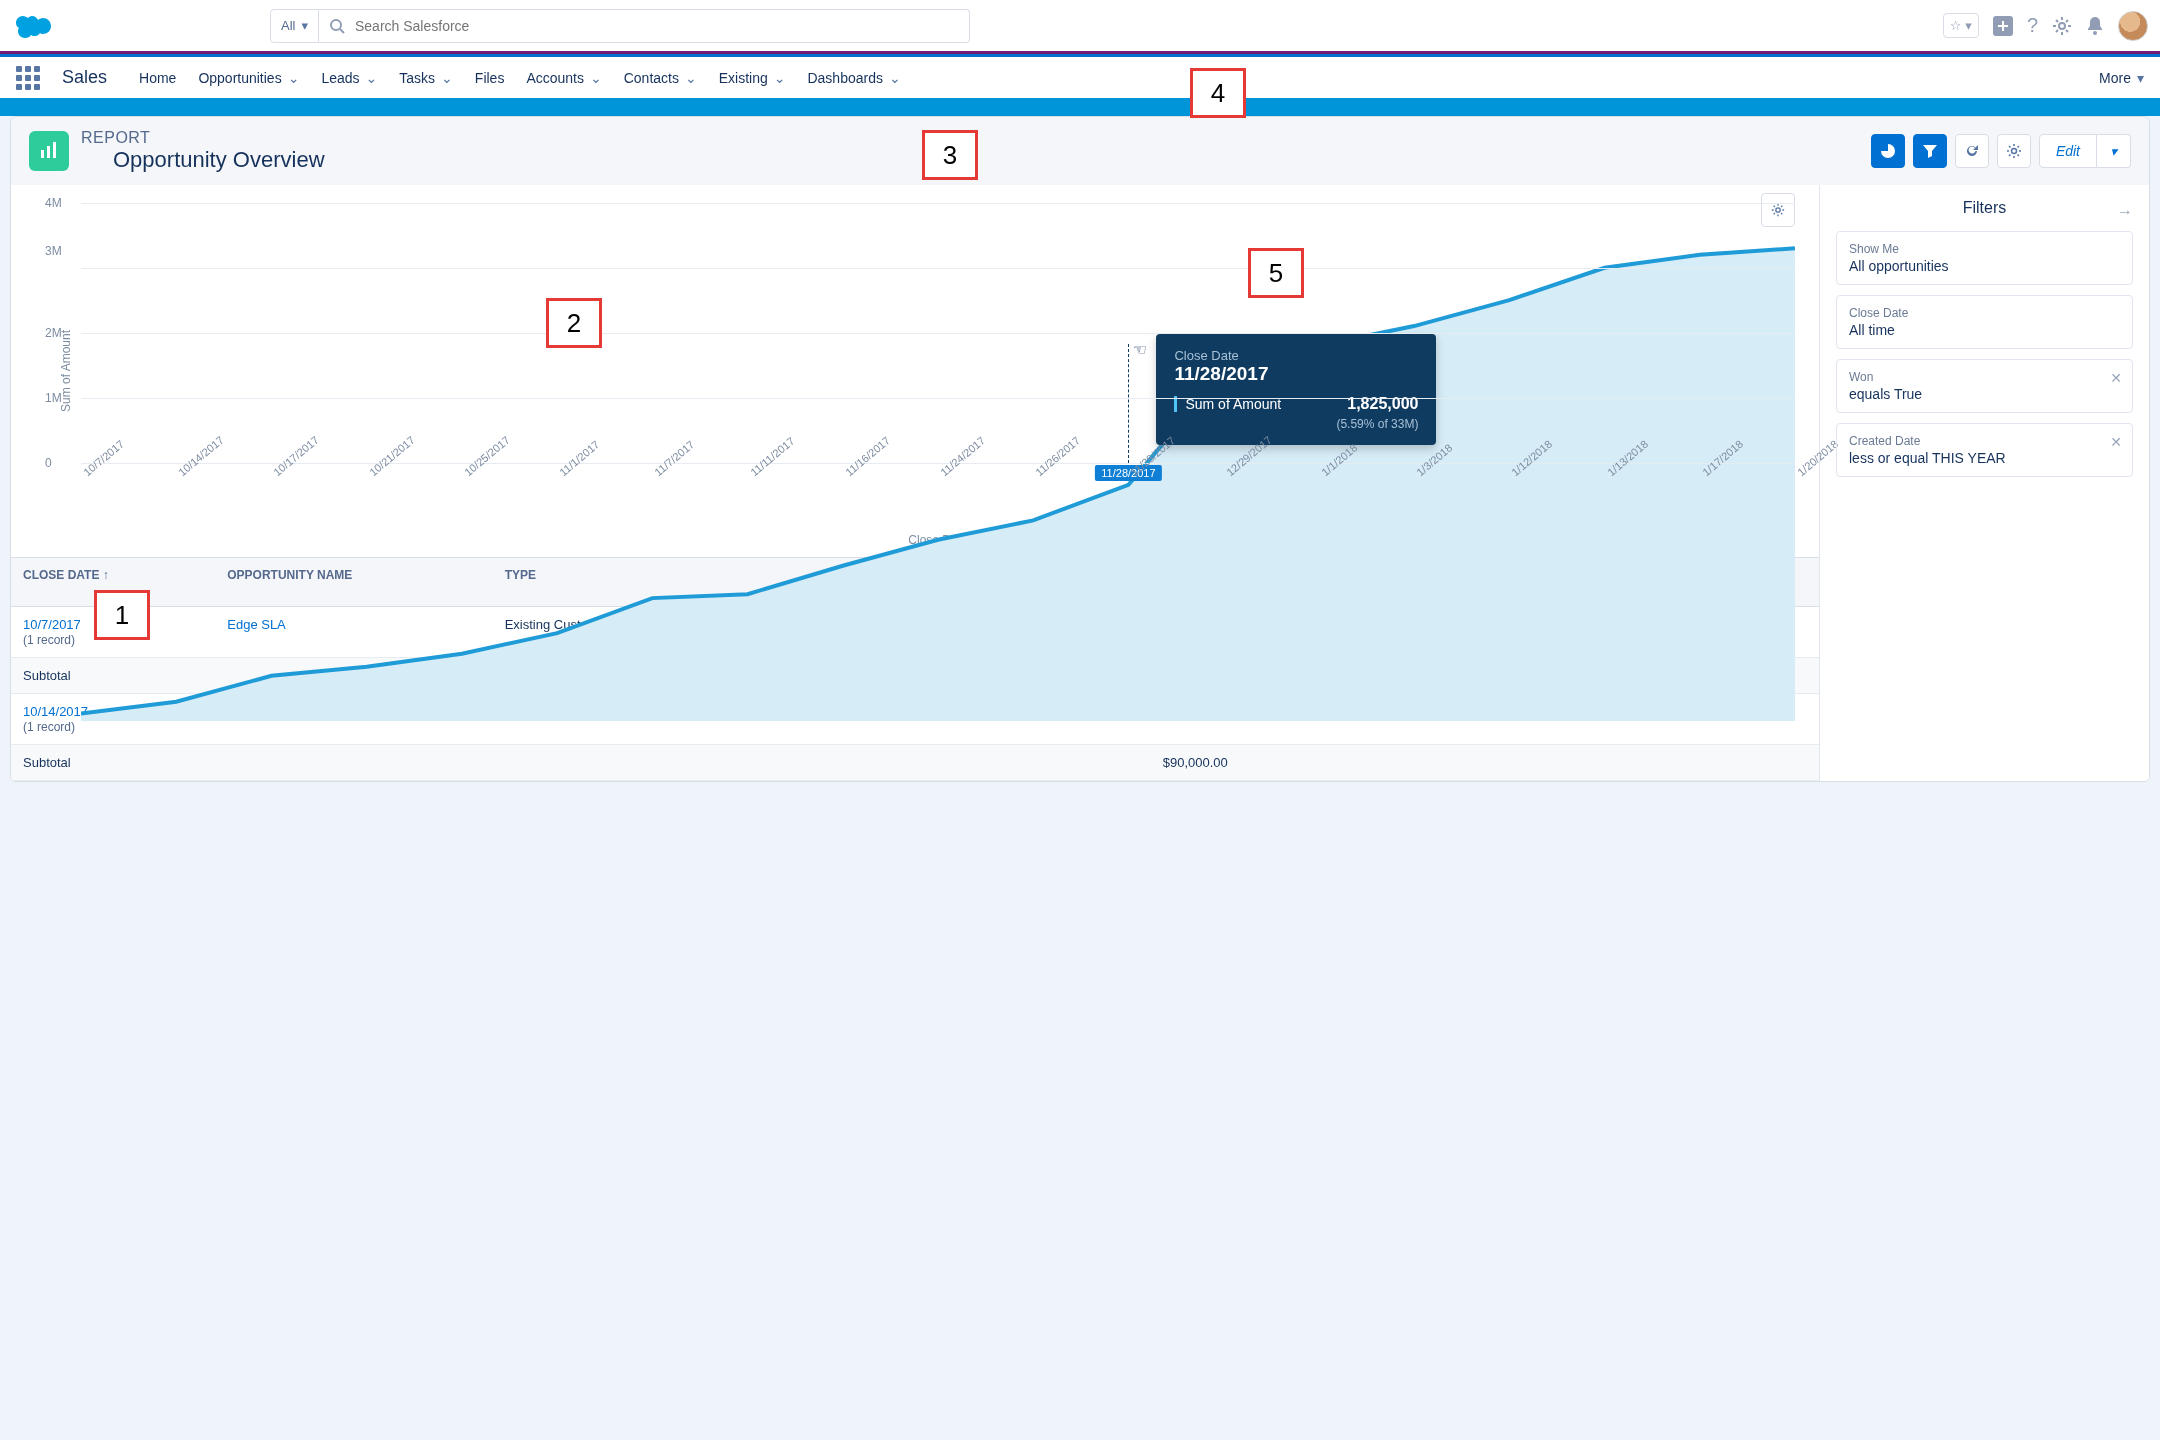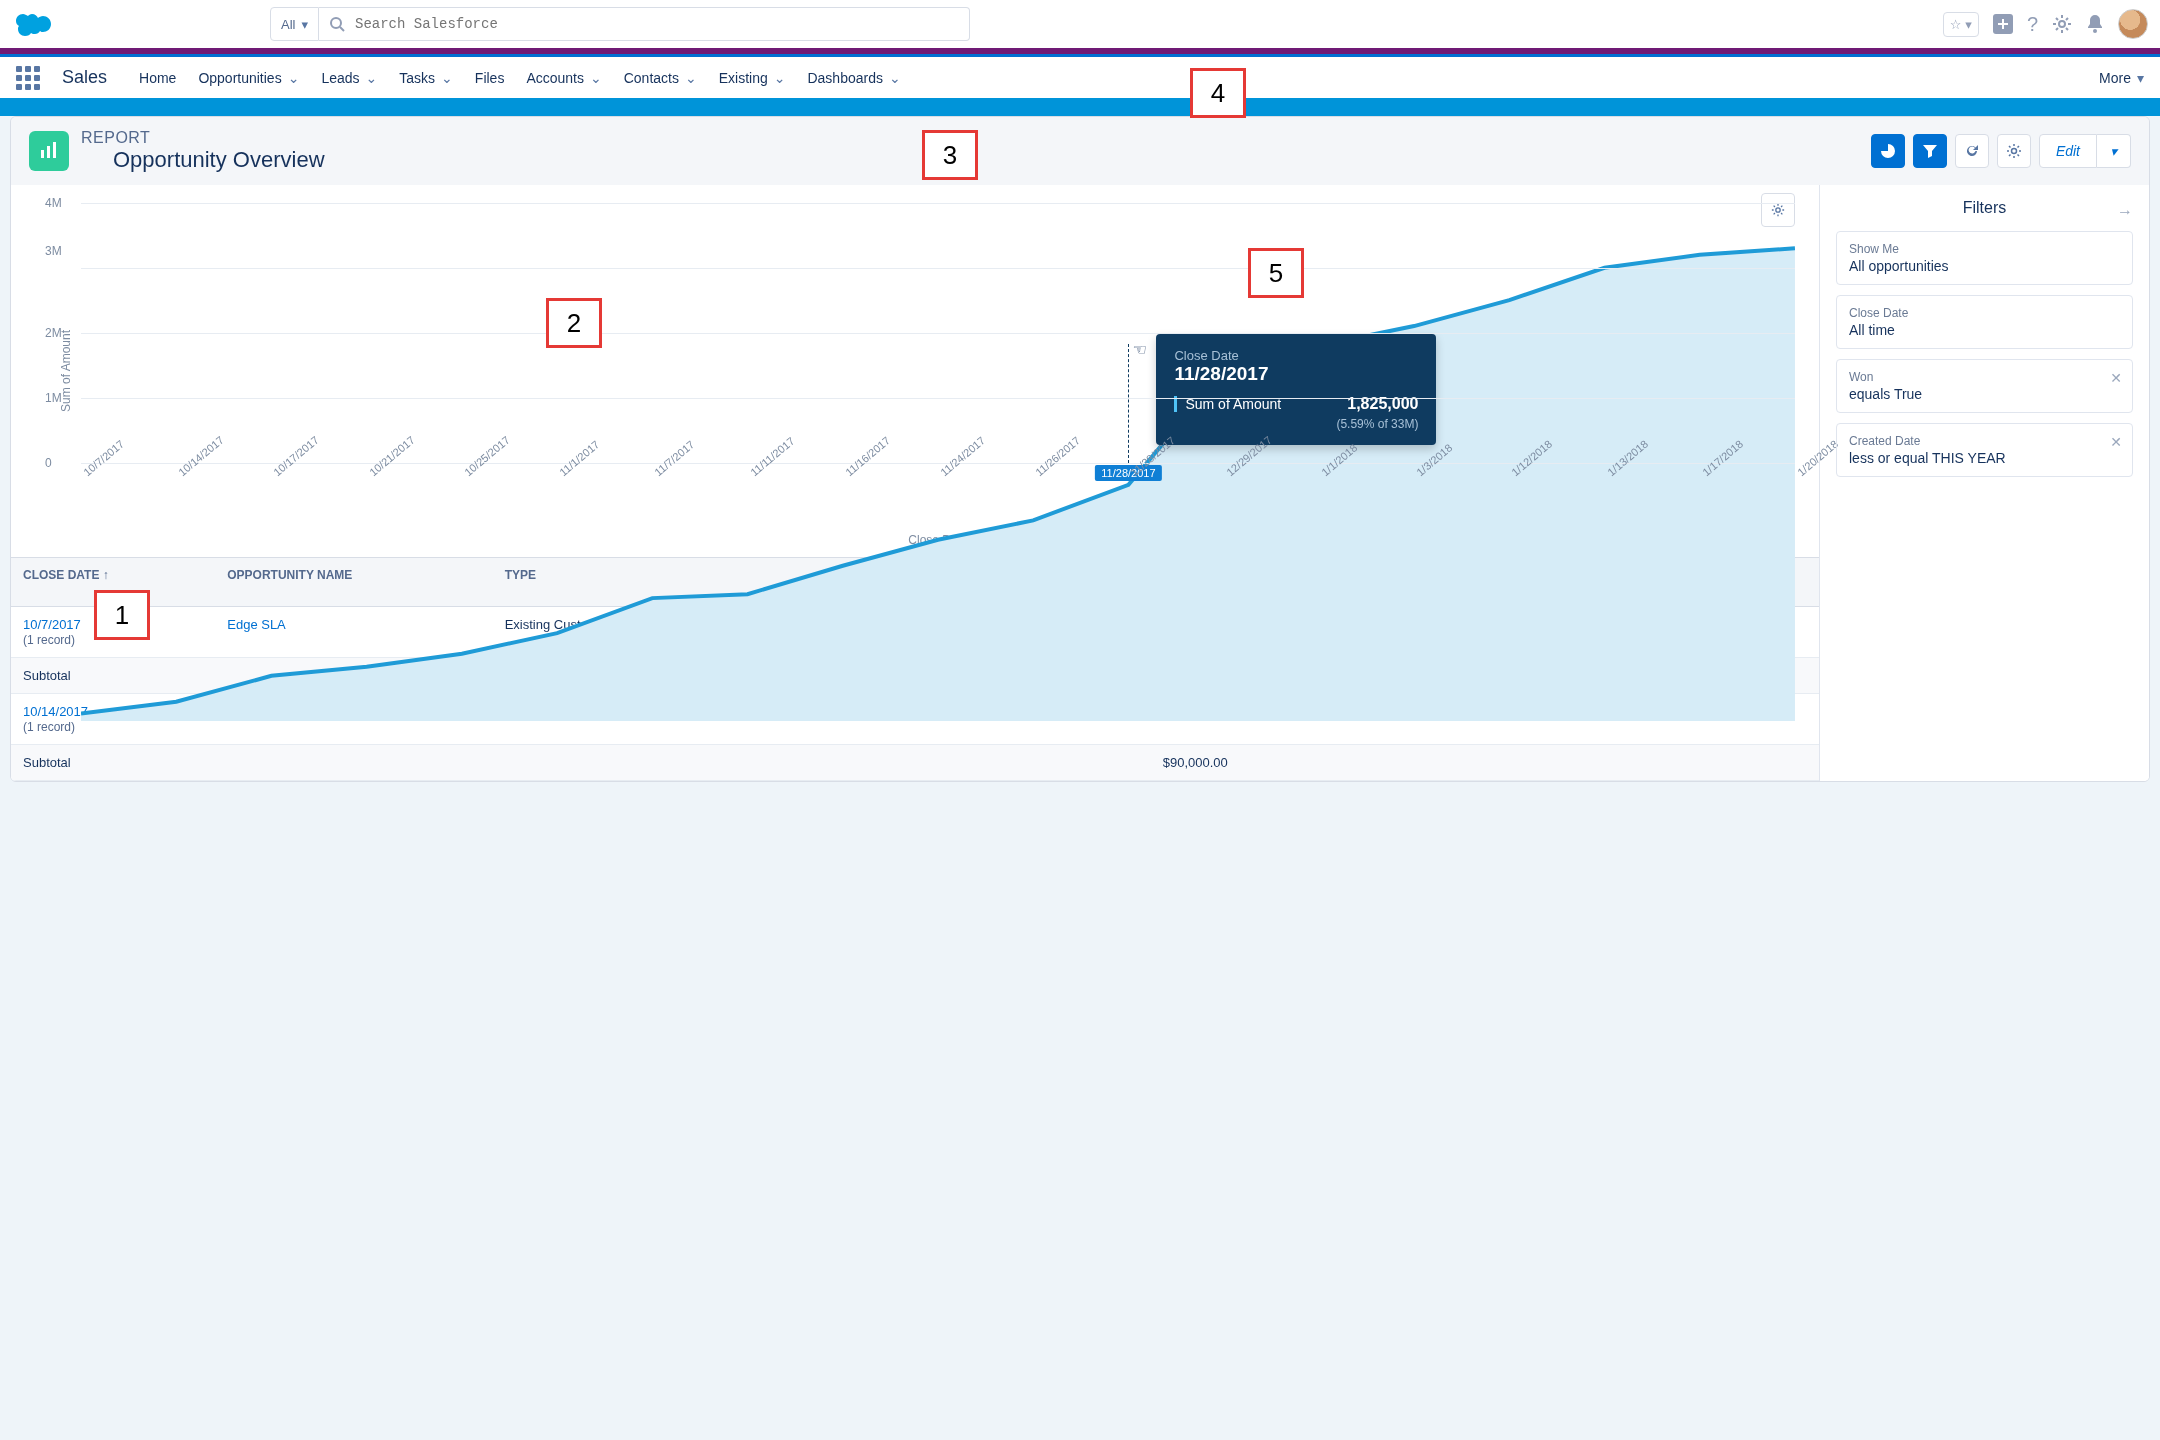--- a/index.html
+++ b/index.html
@@ -1,24 +1,24 @@
 <!DOCTYPE html>
 <html><head>
 <meta charset="utf-8">
 <style>
 * { box-sizing: border-box; margin: 0; padding: 0; }
 body { font-family: -apple-system, "Salesforce Sans", Arial, sans-serif; background: #fff; color: #16325c; font-size: 13px; }
 
 
-.global-header { height: 54px; display: flex; align-items: center; padding: 0 12px; border-bottom: 6px solid #701a75; gap: 10px; }
+.global-header { height: 54px; display: flex; align-items: center; padding: 0 12px; border-bottom: 3px solid #701a75; gap: 10px; }
 .cloud-logo { color: #00a1e0; }
 .search-wrap { display: flex; align-items: center; margin-left: 200px; flex: 1; max-width: 700px; }
 .search-scope { border: 1px solid #d8dde6; border-radius: 4px 0 0 4px; background: #fff; padding: 6px 10px; display: flex; align-items: center; gap: 6px; color: #54698d; cursor: pointer; height: 34px; }
 .search-box { flex: 1; height: 34px; border: 1px solid #d8dde6; border-left: none; border-radius: 0 4px 4px 0; display: flex; align-items: center; padding: 0 10px; gap: 10px; color: #54698d; }
-.search-box input { border: none; outline: none; flex: 1; font-size: 14px; color: #16325c; font-family: Liberation Mono, monospace; }
+.search-box input { border: none; outline: none; flex: 1; font-size: 14px; color: #16325c; }
 .header-icons { display: flex; align-items: center; gap: 14px; margin-left: auto; color: #919db5; }
 .header-icons .icon-btn { cursor: pointer; }
 .fav-btn { border:1px solid #d8dde6; border-radius:4px; padding:4px 6px; display:flex; align-items:center; gap:4px; }
 .avatar { width: 30px; height: 30px; border-radius: 50%; background: radial-gradient(circle at 40% 35%, #e6b98c 0 40%, #c58a5a 41% 100%); border:1px solid #ccc; }
 
 
 .context-bar { height: 44px; background: #fff; border-top: 3px solid #0070d2; display: flex; align-items: center; padding: 0 16px; gap: 22px; }
 .app-launcher { display: grid; grid-template-columns: repeat(3,6px); grid-template-rows: repeat(3,6px); gap: 3px; cursor:pointer; }
 .app-launcher span { background: #5876a3; border-radius: 1px; }
 .app-name { font-size: 18px; color: #16325c; margin-right: 10px; }

